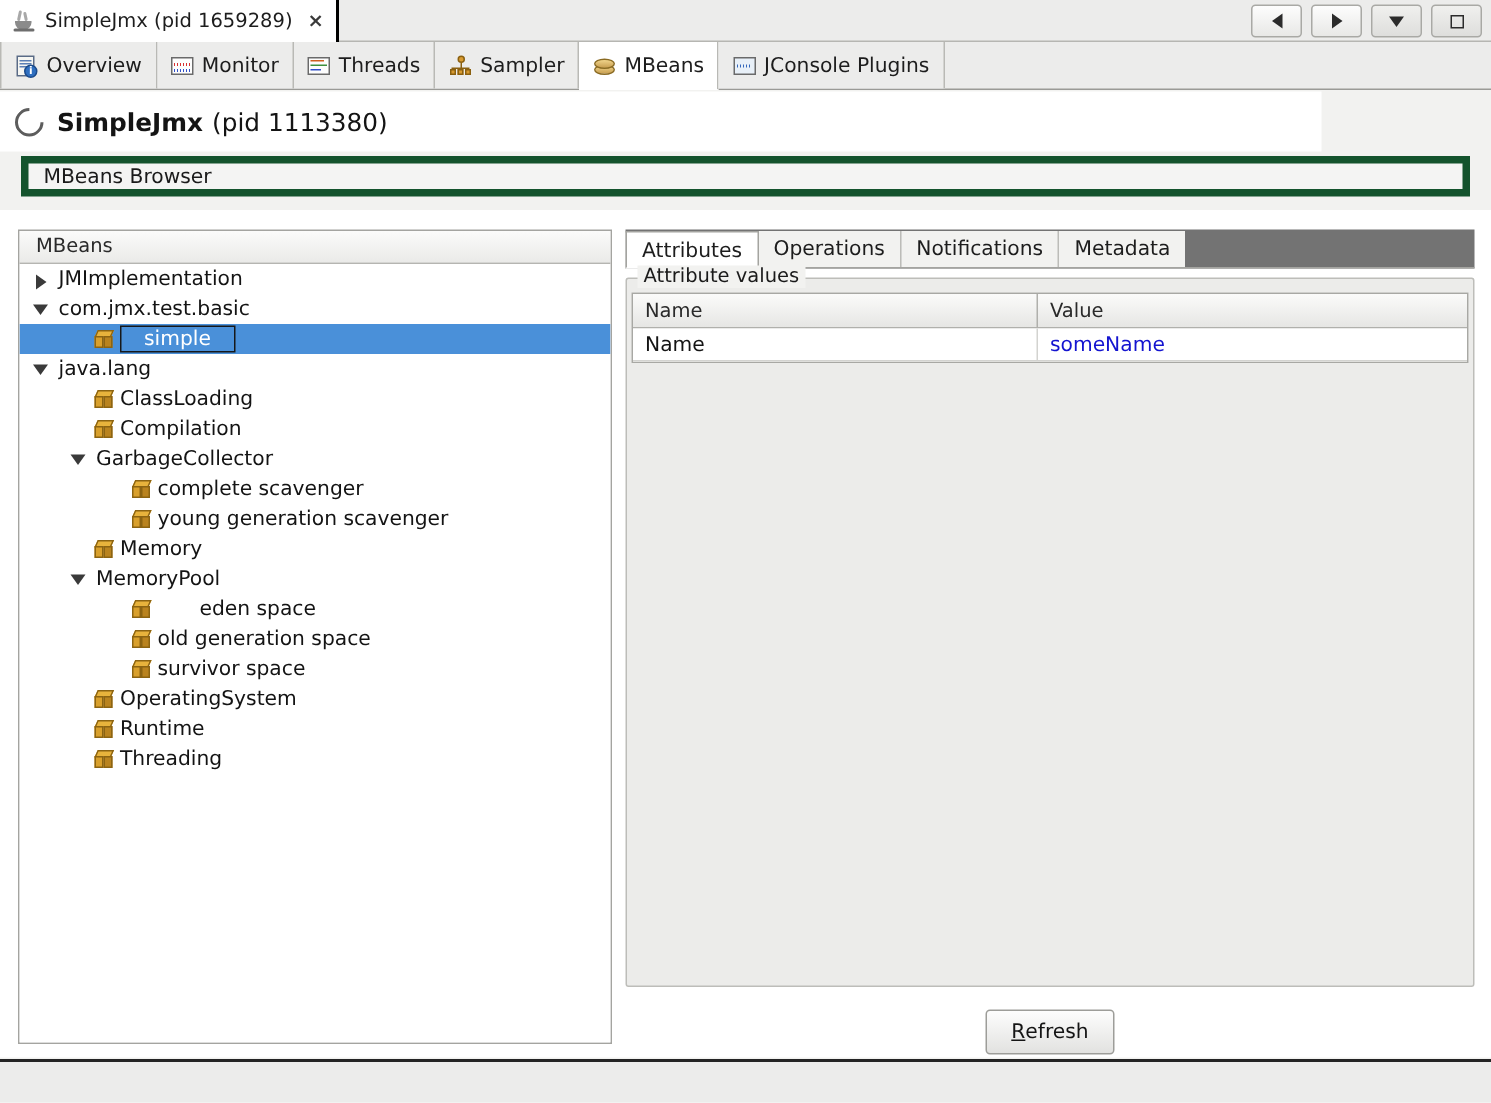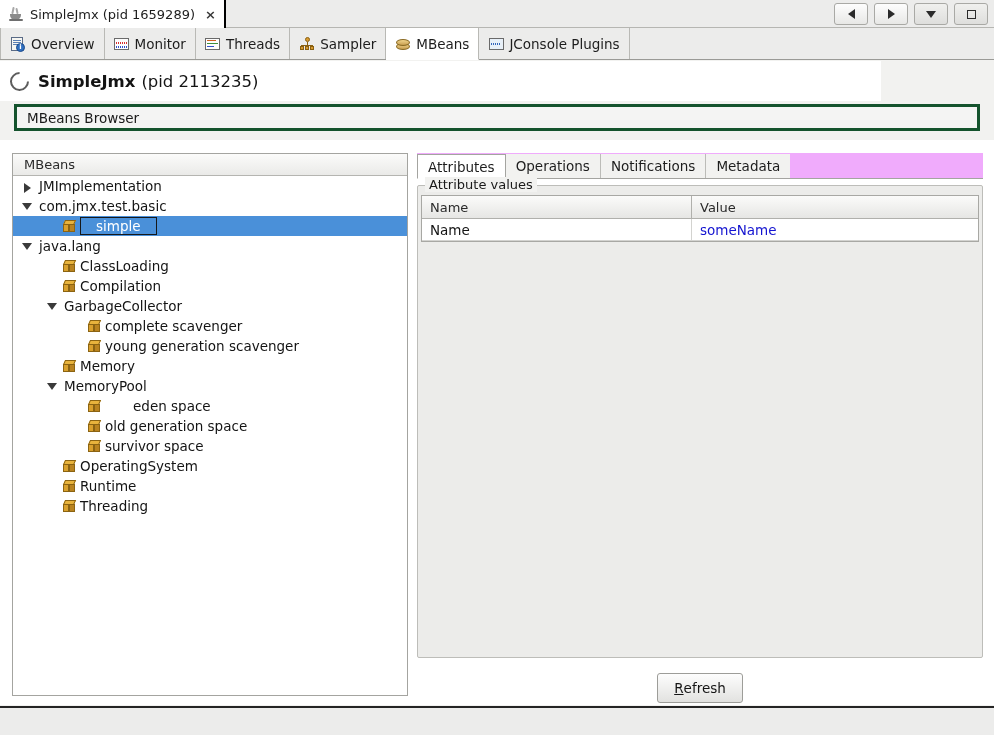--- a/index.html
+++ b/index.html
@@ -294,21 +294,21 @@
     color: #141414;
     margin-left: 6px;
   }
 
   
   .subhead {
     position: absolute;
     left: 14px; top: 104px;
     width: 966px; height: 27px;
     background: #f4f4f3;
-    border: 3px solid #14532d;
+    border: 5px solid #14532d;
     box-sizing: border-box;
     display: flex;
     align-items: center;
     padding-left: 10px;
     font-size: 13.5px;
     color: #1a1a1a;
   }
 
   
   .content {
@@ -419,21 +419,21 @@
     position: absolute;
     left: 417px; top: 13px;
     width: 566px; height: 543px;
   }
   .dtabs {
     position: relative;
     height: 25px;
     border-bottom: 1px solid #a4a4a0;
     display: flex;
     align-items: flex-end;
-    background: #f0abfc;
+    background: #737373;
   }
   .dtab {
     height: 24px;
     padding: 0 10px;
     font-size: 13.5px;
     color: #1d1d1d;
     display: flex;
     align-items: center;
     cursor: pointer;
     border-right: 1px solid #bcbcb8;
@@ -636,21 +636,21 @@
         <span class="scr"></span>
           <span class="wave"></span>
       </span>
       <span>JConsole Plugins</span>
     </div>
   </div>
 
   <div class="apphead">
     <span class="proc-ring"></span>
     <span class="name">SimpleJmx</span>
-    <span class="pid">(pid 2113235)</span>
+    <span class="pid">(pid 1113380)</span>
   </div>
 
   <div class="subhead">
     <span>MBeans Browser</span>
   </div>
 
   <div class="content">
 
     <div class="tree-panel">
       <div class="tree-header">

